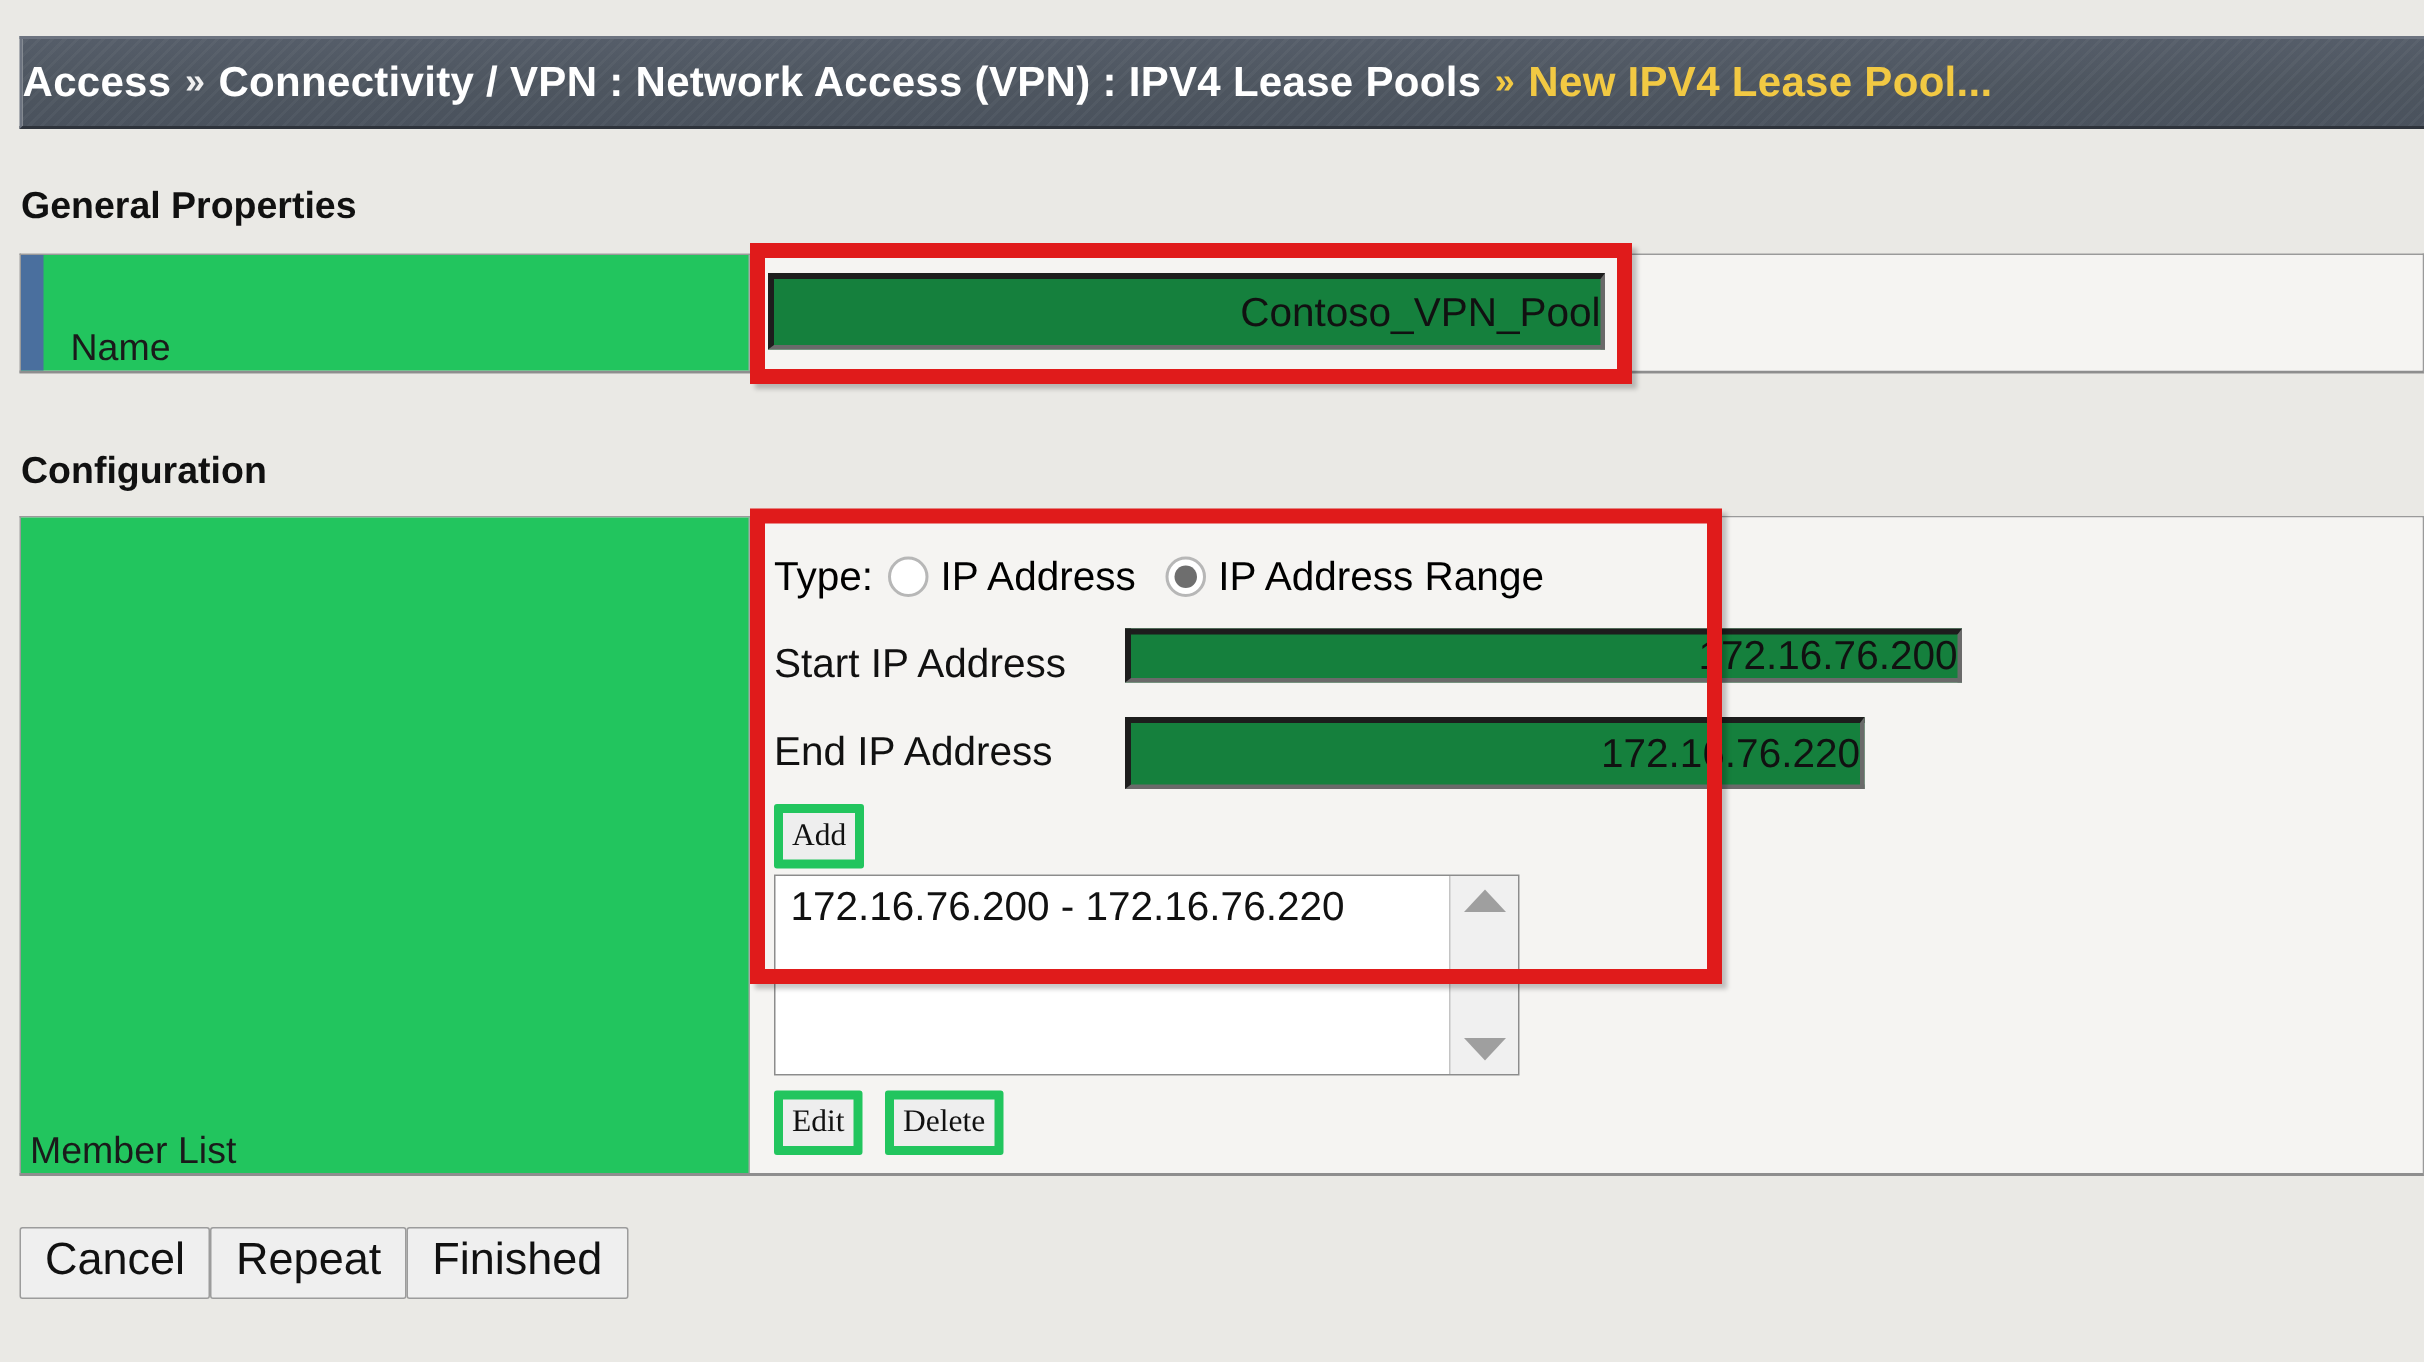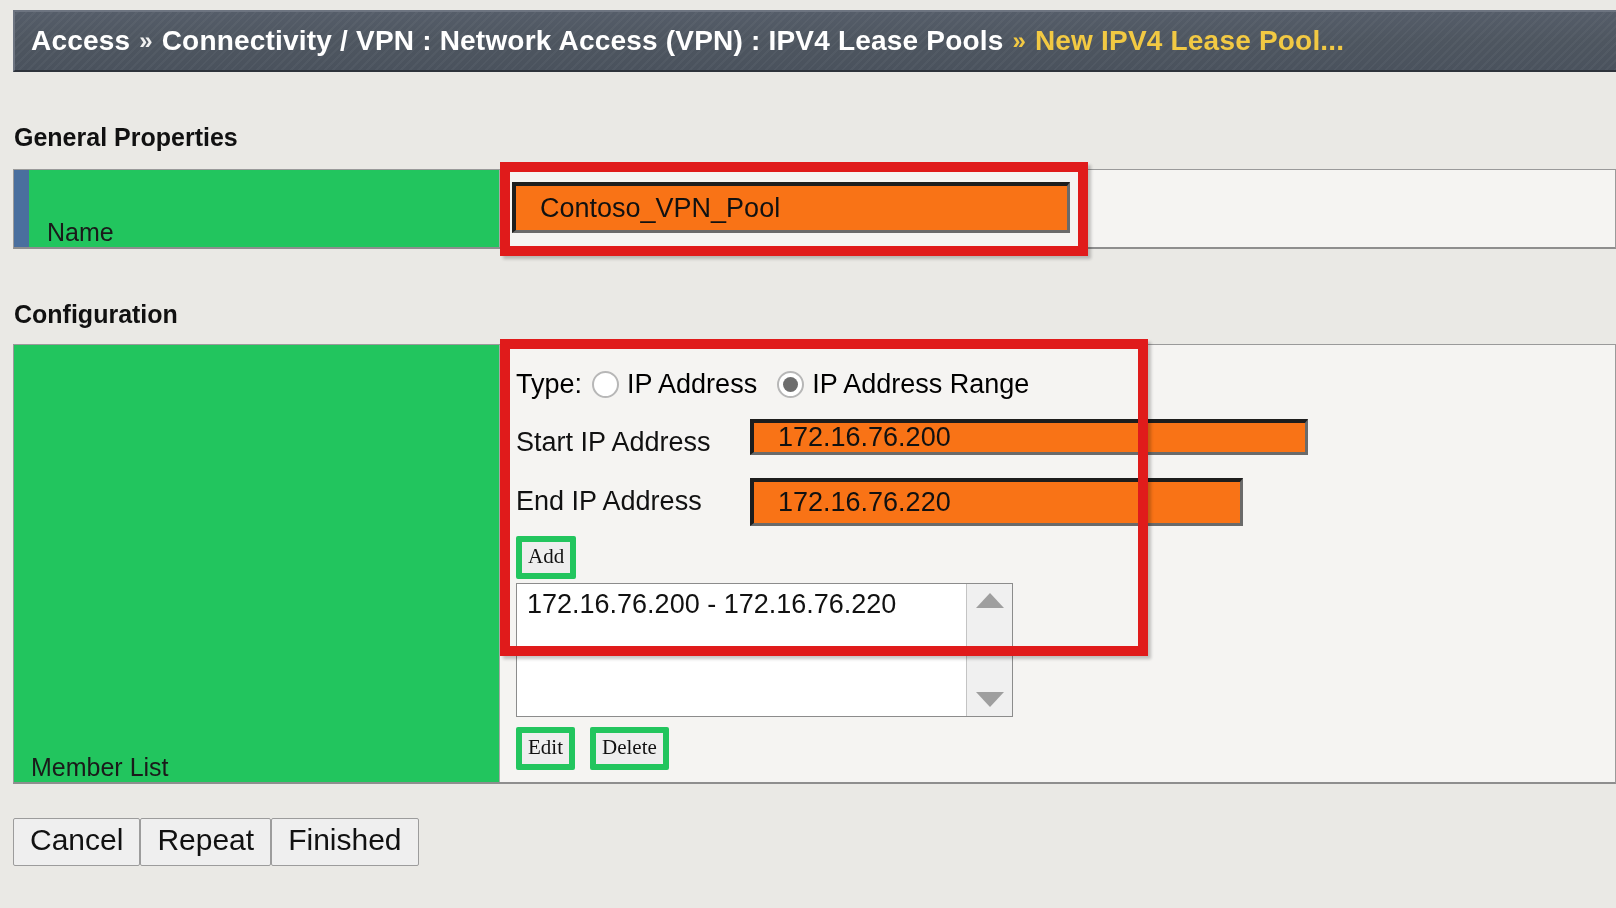--- a/index.html
+++ b/index.html
@@ -12,39 +12,38 @@
     background: #eae9e5;
     font-family: "Liberation Sans", sans-serif;
     overflow: hidden;
     position: relative;
   }
 
   
   .crumb-bar {
     position: absolute;
     left: 13px;
-    top: 10px;
+    top: 24px;
     width: 1603px;
     height: 62px;
     background:
       repeating-linear-gradient(
         -45deg,
         rgba(255,255,255,0.035) 0px,
         rgba(255,255,255,0.035) 2px,
         rgba(0,0,0,0.0) 2px,
         rgba(0,0,0,0.0) 6px
       ),
       linear-gradient(to bottom, #555d69 0%, #4e5660 50%, #4a525d 100%);
     border-top: 2px solid #6d7480;
     border-left: 2px solid #6d7480;
     border-bottom: 2px solid #2e333b;
     box-sizing: border-box;
     display: flex;
     align-items: center;
-    padding-left: 16px;
     white-space: nowrap;
     overflow: hidden;
   }
   .crumb-text {
     font-size: 28px;
     font-weight: bold;
     color: #ffffff;
     letter-spacing: 0.2px;
   }
   .crumb-sep {
@@ -97,42 +96,43 @@
     top: 0;
     bottom: 0;
     width: 15px;
     background: #4a6f9e;
   }
   .panel-label {
     font-size: 25px;
     color: #1a1a1a;
     padding-left: 33px;
   }
-  #panel-config .panel-label { padding-left: 17px; }
+  #panel-config .panel-label { padding-left: 6px; }
 
   .panel-value-cell {
     flex: 1 1 auto;
     position: relative;
     background: #f5f4f2;
   }
 
   
   .txt {
     position: absolute;
-    background: #f97316;
+    background: #15803d;
     border-top: 4px solid #1d1d1d;
     border-left: 4px solid #1d1d1d;
     border-right: 3px solid #6a6a6a;
     border-bottom: 3px solid #6a6a6a;
     box-sizing: border-box;
     font-family: "Liberation Sans", sans-serif;
     font-size: 27px;
     color: #111111;
     padding: 0 0 0 24px;
     outline: none;
+    text-align: right;
   }
   #name-input  { left: 12px;  top: 12px;  width: 558px; height: 51px; }
   #start-input { left: 250px; top: 74px;  width: 558px; height: 36px; }
   #end-input   { left: 250px; top: 133px; width: 493px; height: 48px; }
 
   
   .redbox {
     position: absolute;
     border: 10px solid #e01b1b;
     box-sizing: border-box;

